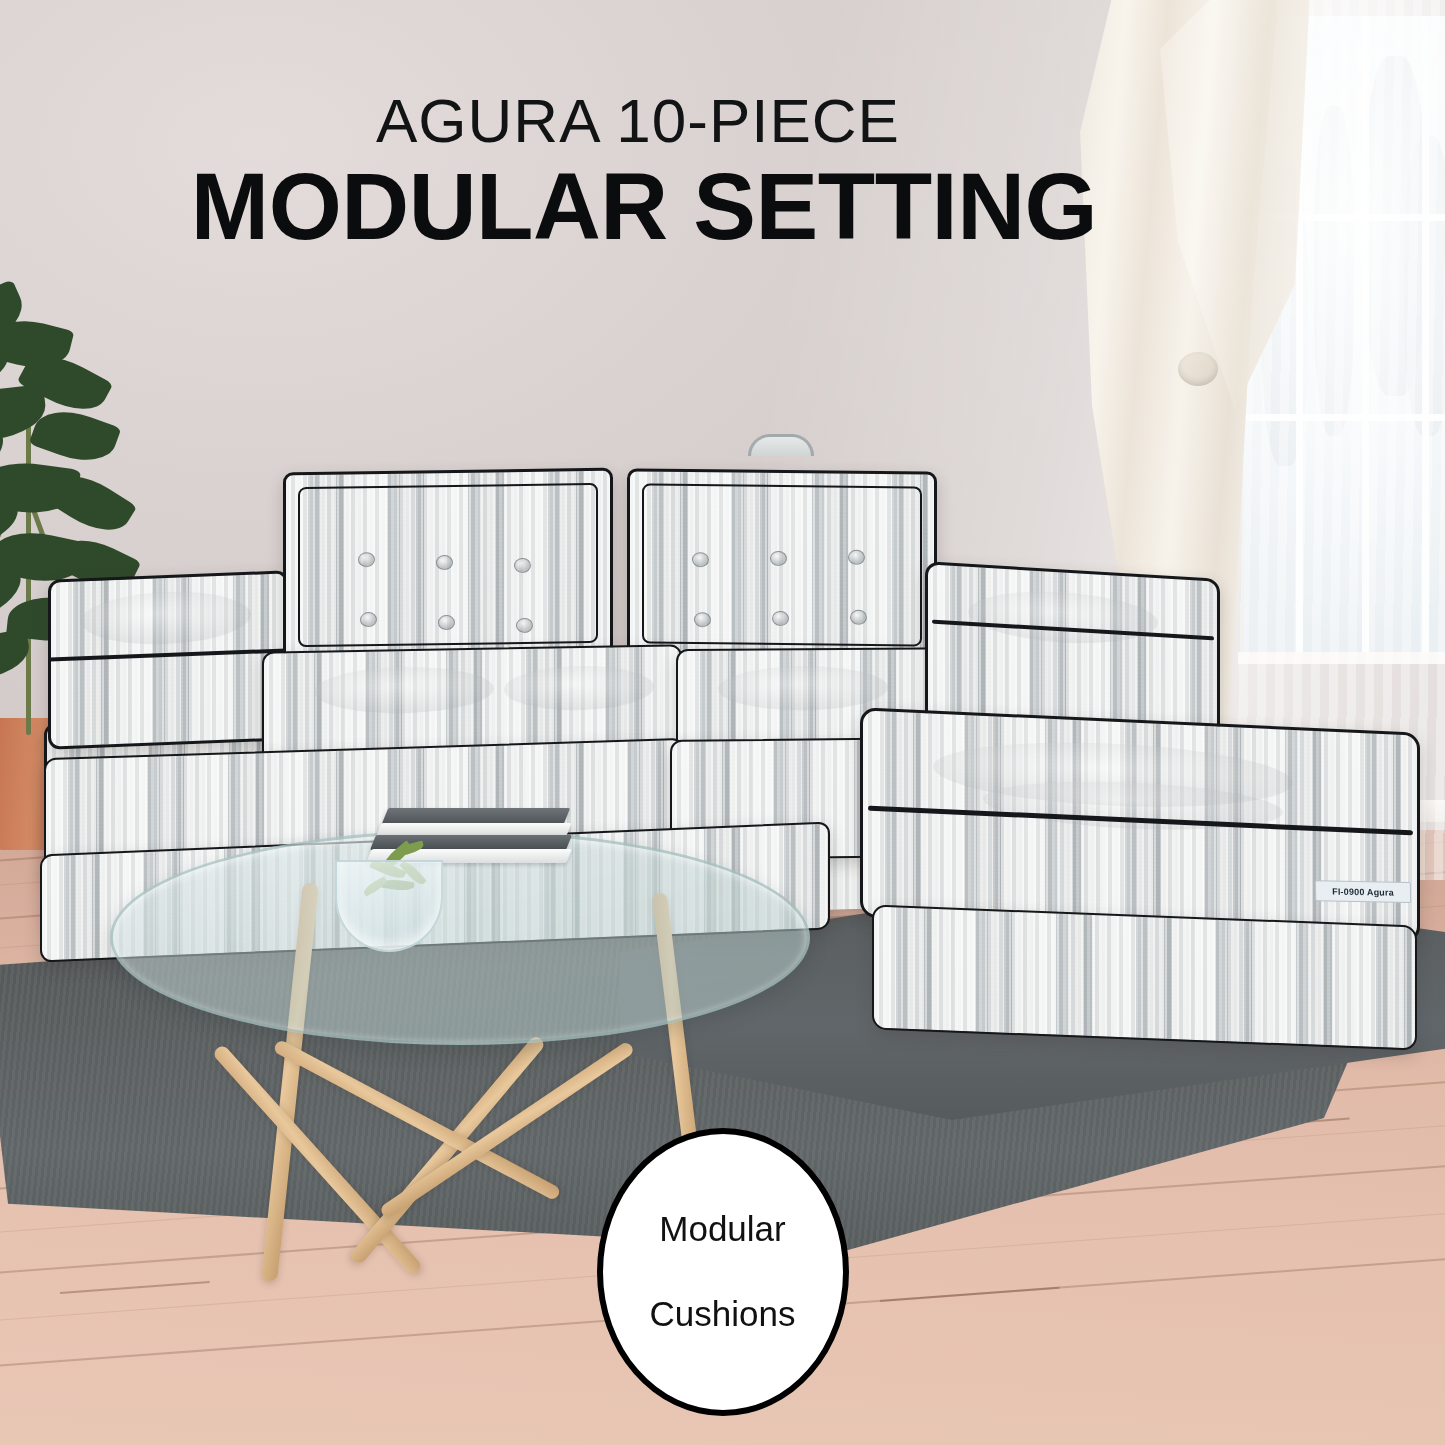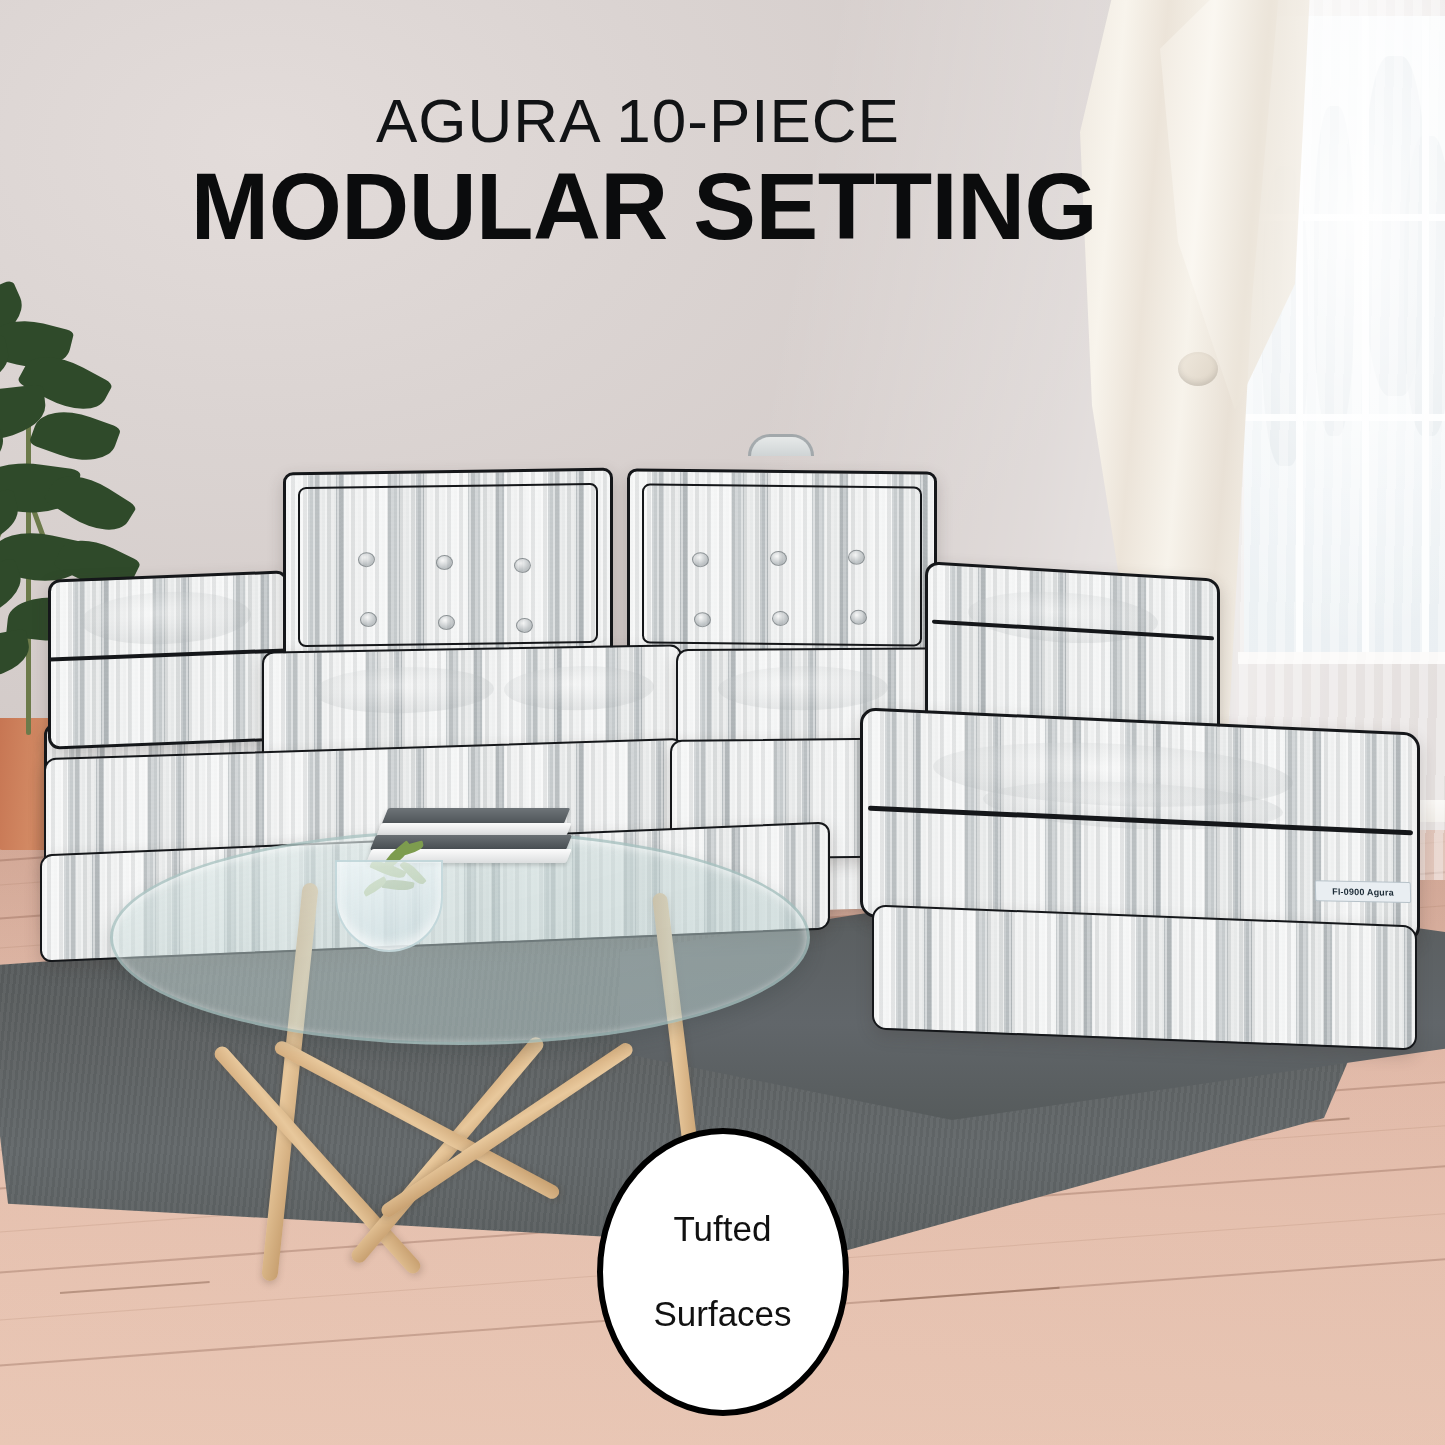--- a/index.html
+++ b/index.html
@@ -402,19 +402,19 @@
   </div>
 
   <div class="title-wrap">
     <div class="t-line1">AGURA 10-PIECE</div>
     <div class="t-line2">MODULAR SETTING</div>
   </div>
 
   <div class="badges">
     <div class="badge">
       <span>
-        <span>Tufted</span><br>
-        <span>Surfaces</span>
+        <span>Modular</span><br>
+        <span>Cushions</span>
       </span>
     </div>
   </div>
 
 </div>
 
 </body></html>

